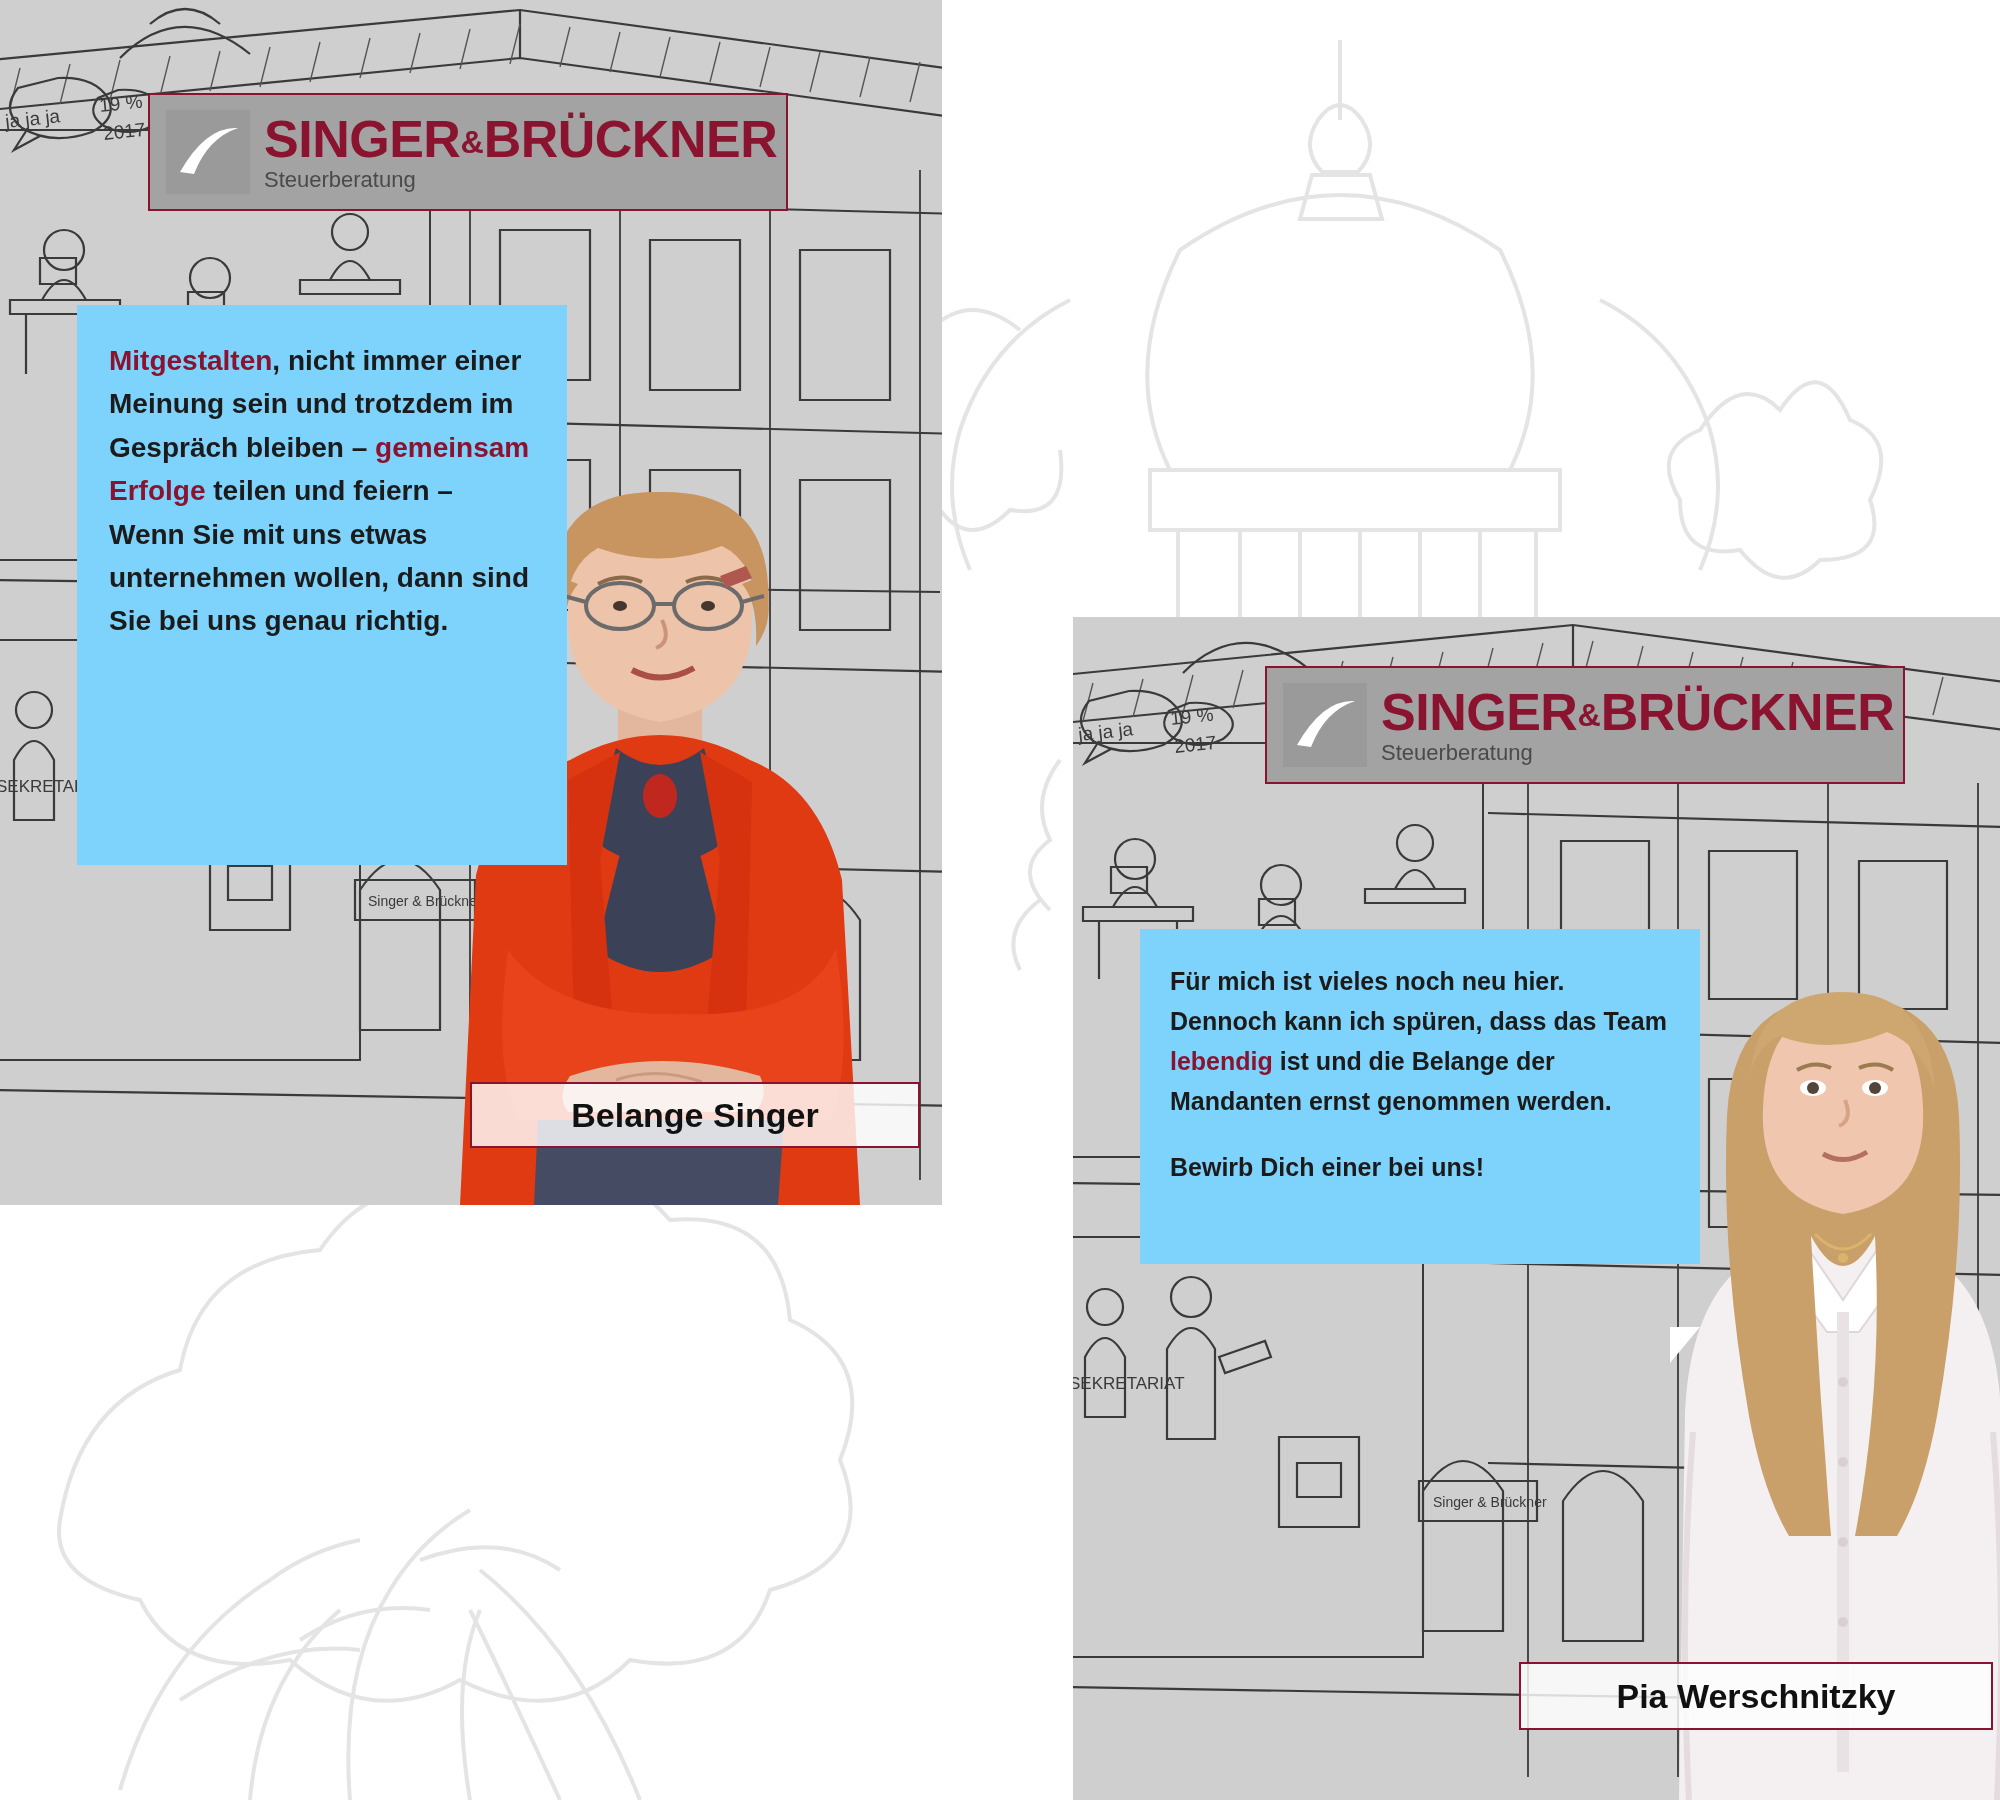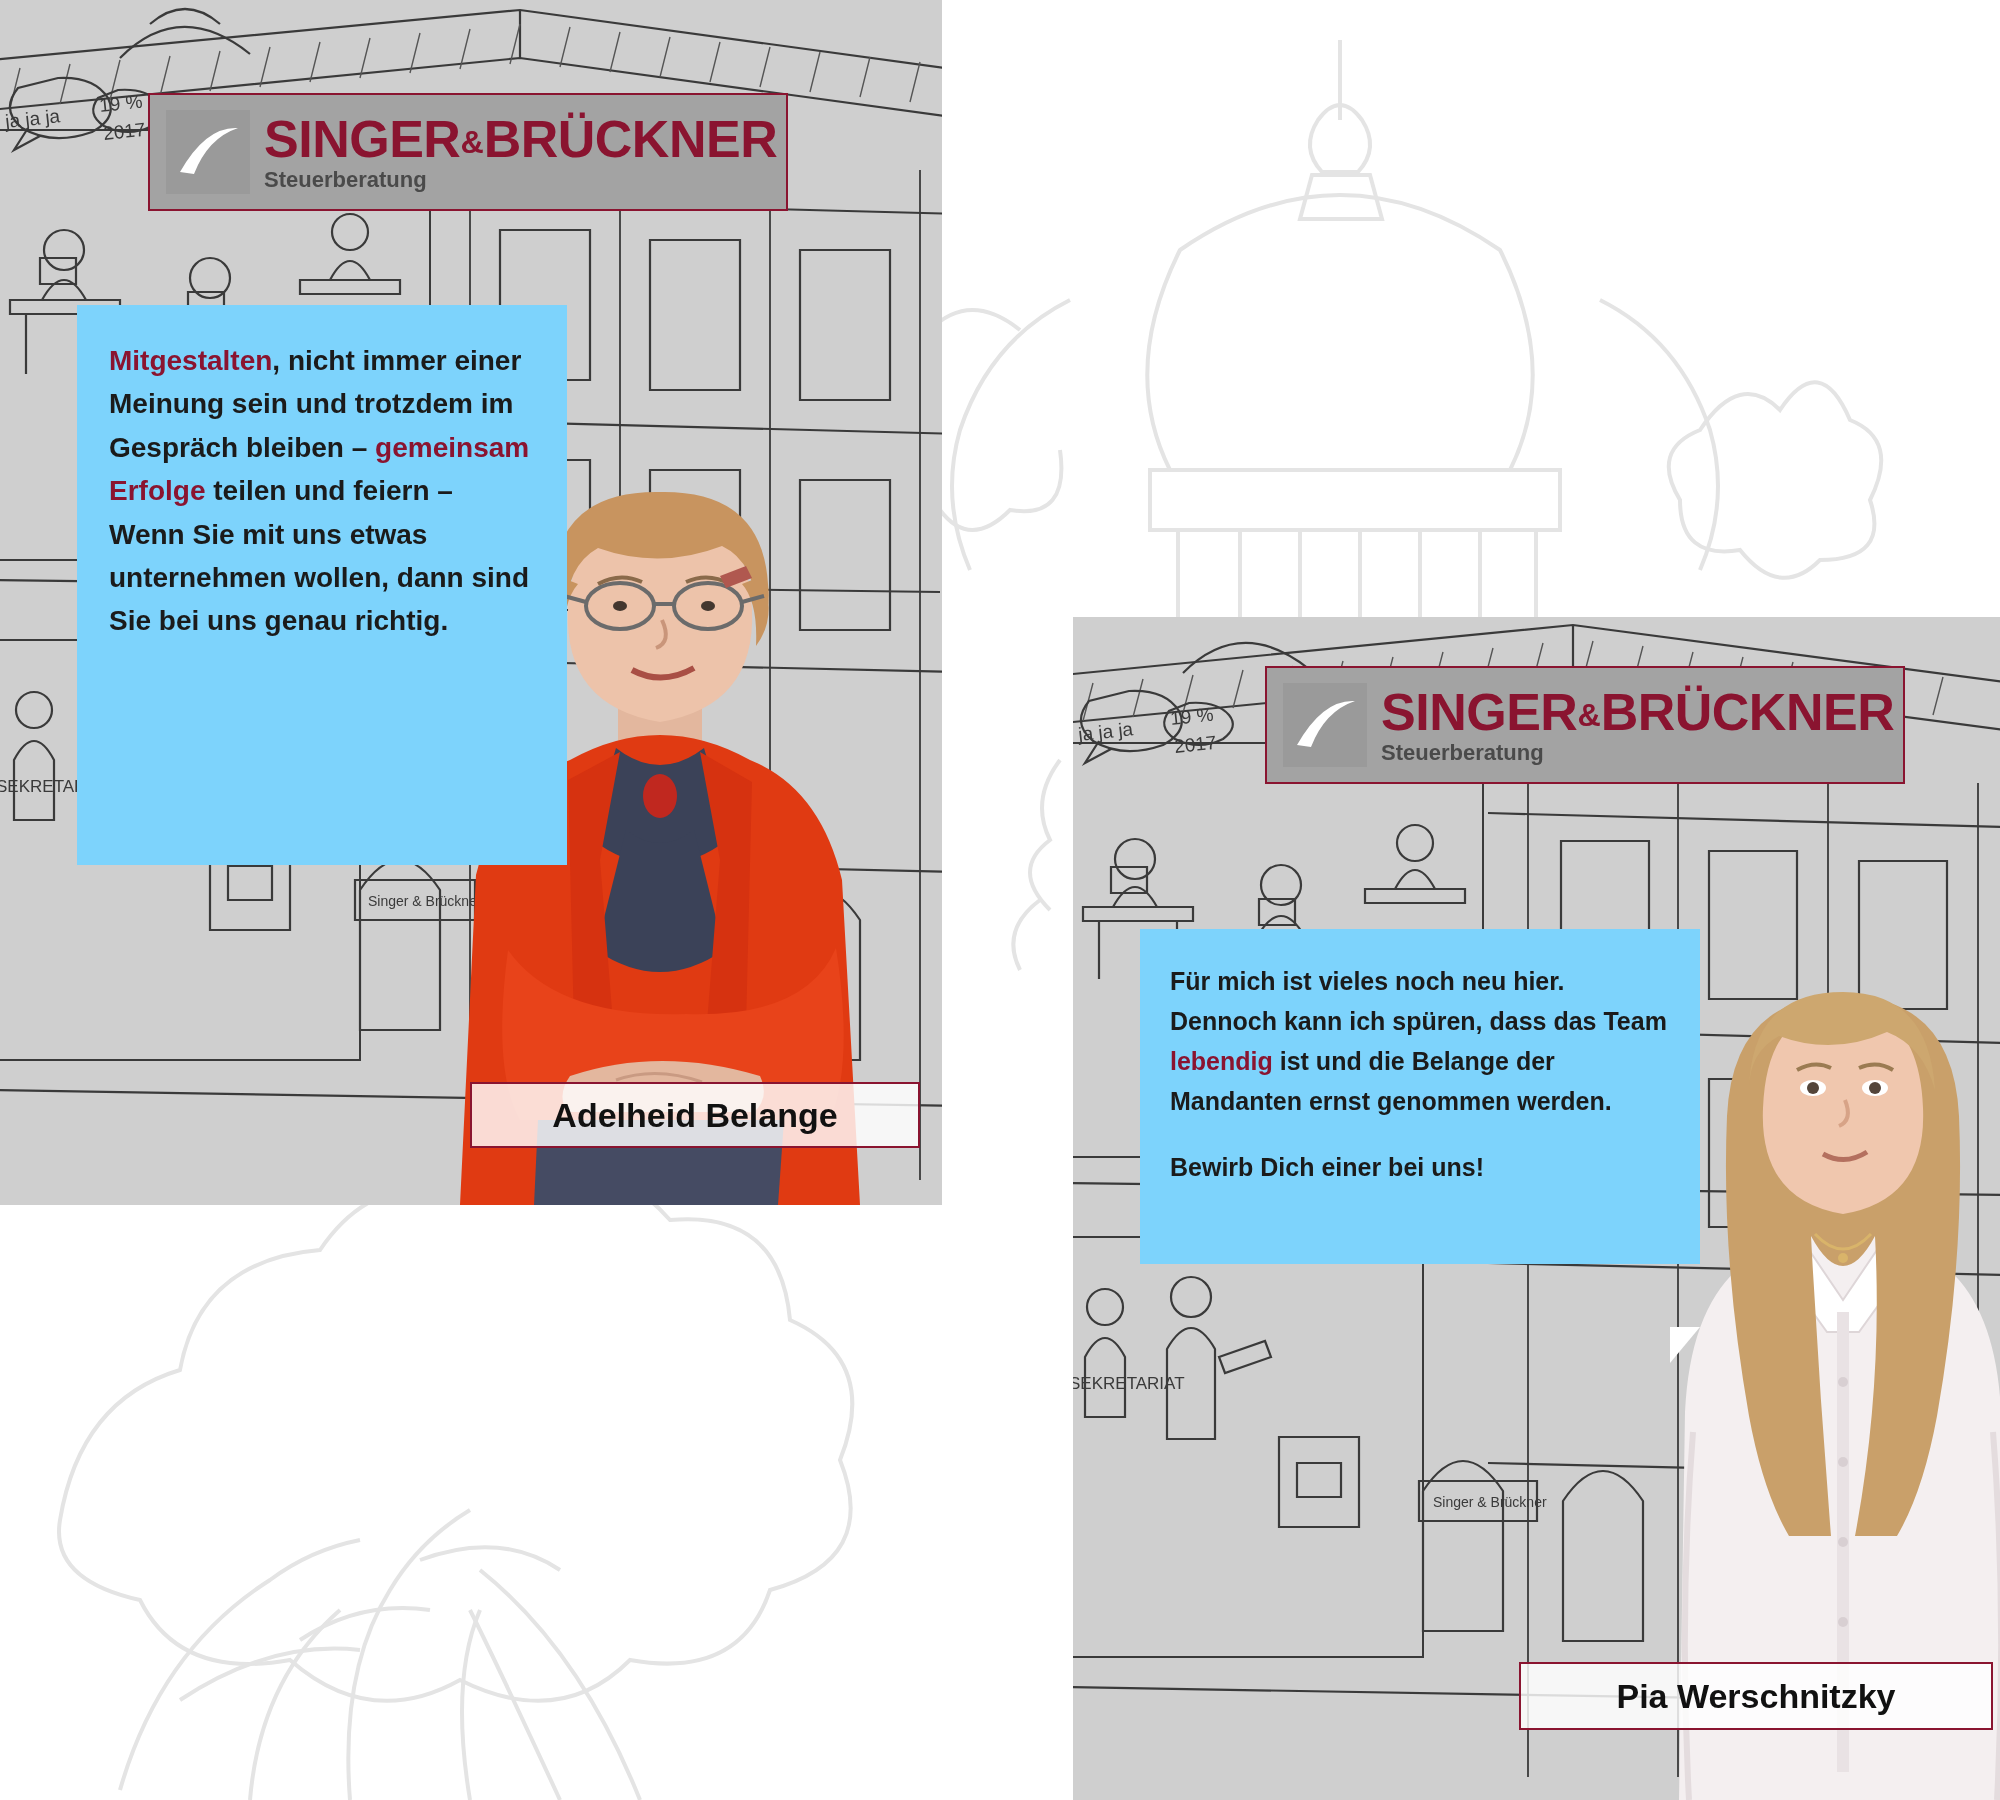--- a/index.html
+++ b/index.html
@@ -63,21 +63,21 @@
     white-space: nowrap;
   }
   .logo-name .amp {
     font-size: 0.62em;
     font-weight: bold;
     vertical-align: 0.12em;
     letter-spacing: 0;
   }
   .logo-sub {
     color: #4a4a4a;
-    font-weight: bold;
+    font-weight: normal;
     margin-top: 4px;
     white-space: nowrap;
   }
 
   
   .bubble {
     position: absolute;
     background: #7dd3fc;
     box-sizing: border-box;
     color: #1b1b1b;
@@ -287,21 +287,21 @@
     </div>
   </div>
 
   <div class="bubble" style="left:77px; top:305px; width:490px; height:560px; padding:34px 32px; font-size:28px; line-height:1.55;">
     <p class="txt">
       <span class="hl">Mitgestalten</span><span>, nicht immer einer Meinung sein und trotzdem im Gespräch bleiben – </span><span class="hl">gemeinsam Erfolge</span><span> teilen und feiern – Wenn Sie mit uns etwas unternehmen wollen, dann sind Sie bei uns genau richtig.</span>
     </p>
   </div>
 
   <div class="nameplate" style="left:470px; top:1082px; width:450px; height:66px; font-size:34px;">
-    <span>Adelheid Belange</span>
+    <span>Belange Singer</span>
   </div>
 </div>
 
 <div class="card" style="left:1073px; top:617px; width:927px; height:1183px;">
 
   <div class="sketch">
     <svg viewBox="0 0 927 1183" preserveAspectRatio="none">
       <g stroke="#3a3a3a" stroke-width="2.2" fill="none">
         <path d="M-10 58 L500 8 L940 66"></path>
         <path d="M-10 106 L500 56 L940 114"></path>

